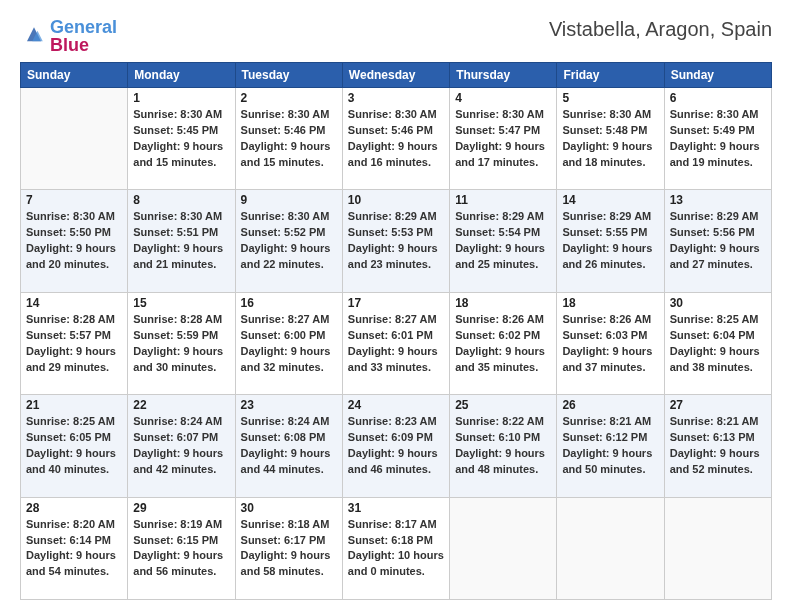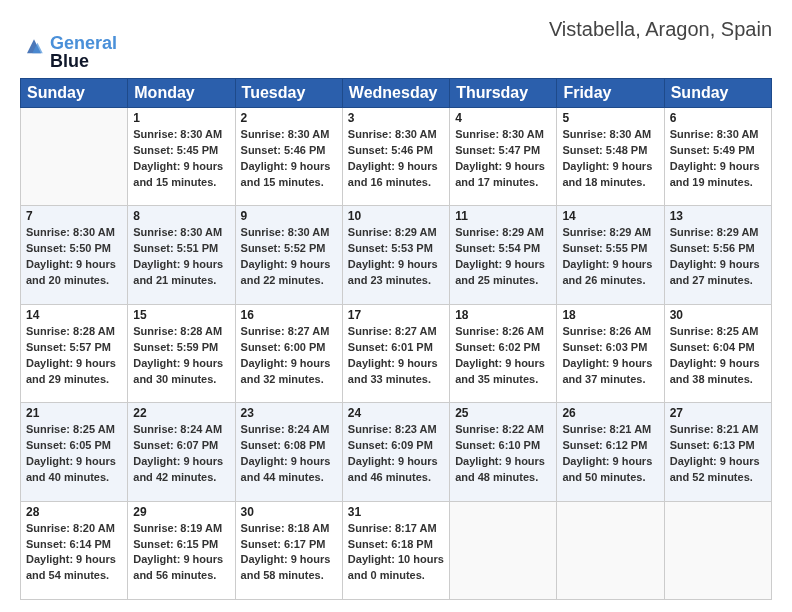--- a/index.html
+++ b/index.html
@@ -18,21 +18,22 @@
       flex-direction: column;
     }
     .header {
       display: flex;
       align-items: flex-start;
       justify-content: space-between;
       margin-bottom: 8px;
     }
     .logo {
       display: flex;
-      margin-top: 16px;
+      align-items: center;
+      margin-top: 0;
     }
     .logo-text {
       font-size: 18px;
       font-weight: bold;
       color: #1a3a5c;
       line-height: 1;
     }
     .logo-text span {
       color: #4a90d9;
     }
@@ -55,21 +56,21 @@
       color: #444;
     }
     .calendar {
       width: 100%;
       border-collapse: collapse;
       flex: 1;
     }
     .calendar th {
       background: #2b5fac;
       color: #fff;
-      font-size: 16px;
+      font-size: 12px;
       font-weight: bold;
       padding: 5px 6px;
       text-align: left;
       border: 1px solid #1e4a8a;
     }
     .calendar td {
       vertical-align: top;
       border: 1px solid #ccc;
       padding: 3px 5px;
       width: calc(100% / 7);
@@ -105,21 +106,21 @@
   <div class="header">
     <div class="logo">
       <svg class="logo-icon" viewBox="0 0 32 32">
         <rect x="0" y="0" width="32" height="32" fill="none"></rect>
         <polygon points="8,22 16,6 24,22" fill="#2b5fac" opacity="0.85"></polygon>
         <polygon points="14,22 20,10 26,22" fill="#4a90d9" opacity="0.7"></polygon>
       </svg>
       <div>
         <div class="logo-text">
           <span>General</span><br>
-          <span style="color:#0f172a;">Blue</span>
+          <span style="color:#be185d;">Blue</span>
         </div>
       </div>
     </div>
     <div class="title-block">
       <div class="subtitle">Vistabella, Aragon, Spain</div>
     </div>
   </div>
 
   <table class="calendar">
     <thead>

